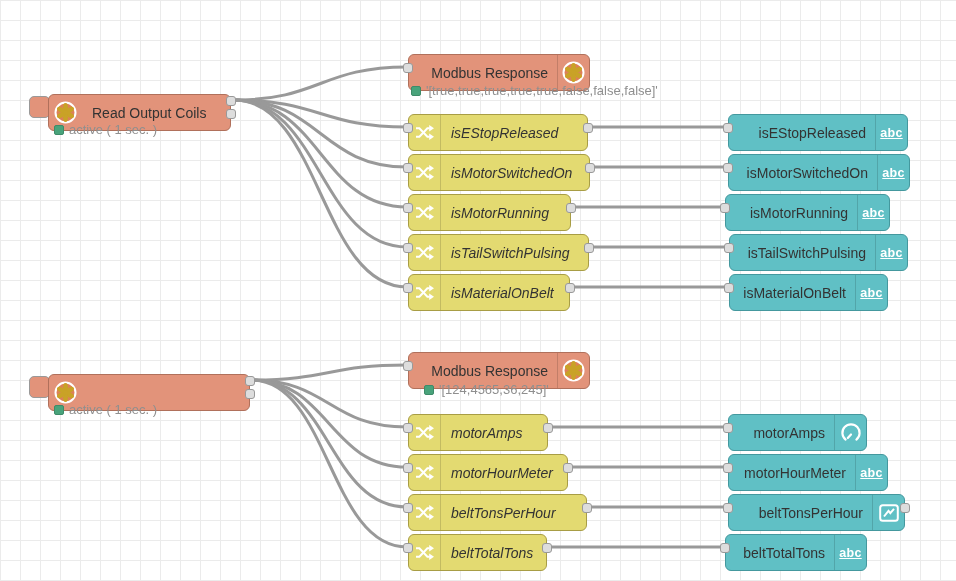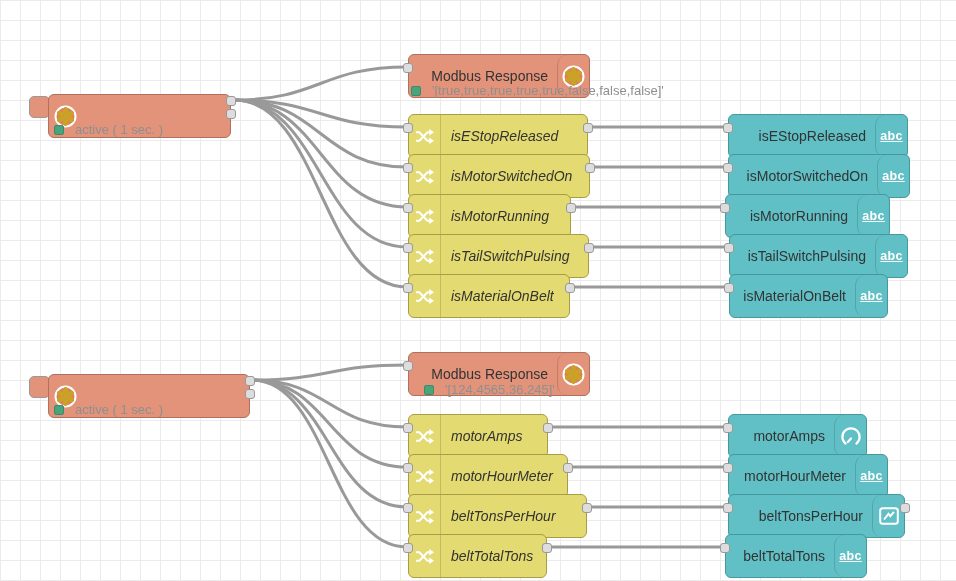--- a/index.html
+++ b/index.html
@@ -8,57 +8,57 @@
     position:relative;width:956px;height:581px;background-color:#ffffff;
     background-image:
       linear-gradient(to right,#ebebeb 1px,transparent 1px),
       linear-gradient(to bottom,#ebebeb 1px,transparent 1px);
     background-size:20px 20px;
   }
   svg.wire-layer{position:absolute;left:0;top:0;width:956px;height:581px;z-index:1;}
   .wire{stroke:#999999;stroke-width:3;fill:none;stroke-linecap:round;}
 
   .node{
-    position:absolute;height:44px;box-sizing:border-box;border-radius:6px;
+    position:absolute;height:37px;box-sizing:border-box;border-radius:6px;
     display:flex;align-items:center;z-index:3;
     font-size:14px;color:#333;white-space:nowrap;
   }
   .salmon{background:#e2937a;border:1px solid #b0705b;}
   .yellow{background:#e3da71;border:1px solid #a89d45;}
   .teal{background:#60c0c5;border:1px solid #44989e;}
 
   .inject-btn{
     position:absolute;width:21px;height:22px;border-radius:5px;z-index:2;
     background:#e2937a;border:1px solid #999;box-sizing:border-box;
   }
 
   .icon-area{
     height:100%;display:flex;align-items:center;justify-content:center;flex:none;
     width:31px;
   }
   .icon-area.left{border-right:1px solid rgba(0,0,0,0.14);}
-  .icon-area.right{border-left:1px solid rgba(0,0,0,0.14);border-radius:10px;}
+  .icon-area.right{border-left:1px solid rgba(0,0,0,0.14);}
   .icon-area.noline{border:none;width:33px;}
 
   .lbl{flex:1;overflow:hidden;}
   .lbl.al-left{text-align:left;padding-left:10px;padding-right:6px;}
   .lbl.al-right{text-align:right;padding-right:9px;padding-left:6px;}
   .lbl.italic{font-style:italic;}
 
   .port{
     position:absolute;width:10px;height:10px;border-radius:3px;z-index:4;
     background:#dddddd;border:1px solid #999;box-sizing:border-box;
   }
   .port.pin{left:-6px;top:8px;}
   .port.pout{right:-6px;top:8px;}
   .port.pout1{right:-6px;top:1px;}
   .port.pout2{right:-6px;top:14px;}
 
   .status{
-    position:absolute;z-index:3;display:flex;align-items:center;gap:11px;
+    position:absolute;z-index:3;display:flex;align-items:center;gap:5px;
     font-size:13px;color:#8f8f8f;white-space:nowrap;
   }
   .status .dot{
     width:10px;height:10px;border-radius:2px;flex:none;
     background:#49a37b;border:1px solid #3e8b69;box-sizing:border-box;
   }
 
   .abc{
     color:#ffffff;font-weight:bold;font-size:12.5px;text-decoration:underline;
     letter-spacing:0.3px;
@@ -101,20 +101,21 @@
           <ellipse cx="11.5" cy="6.4" rx="2.4" ry="4.4"></ellipse>
           <ellipse cx="11.5" cy="6.4" rx="2.4" ry="4.4" transform="rotate(60 11.5 11.5)"></ellipse>
           <ellipse cx="11.5" cy="6.4" rx="2.4" ry="4.4" transform="rotate(120 11.5 11.5)"></ellipse>
           <ellipse cx="11.5" cy="6.4" rx="2.4" ry="4.4" transform="rotate(180 11.5 11.5)"></ellipse>
           <ellipse cx="11.5" cy="6.4" rx="2.4" ry="4.4" transform="rotate(240 11.5 11.5)"></ellipse>
           <ellipse cx="11.5" cy="6.4" rx="2.4" ry="4.4" transform="rotate(300 11.5 11.5)"></ellipse>
           <circle cx="11.5" cy="11.5" r="2.2"></circle>
         </g>
       </svg>
     </span>
+    <span class="lbl al-left">Read Output Coils</span>
     <span class="port pout1"></span>
     <span class="port pout2"></span>
   </div>
   <div class="status" style="left:54px;top:122px;">
     <span class="dot"></span>
     <span>active ( 1 sec. )</span>
   </div>
 
   <div class="node salmon" style="left:408px;top:54px;width:182px;">
     <span class="port pin"></span>

